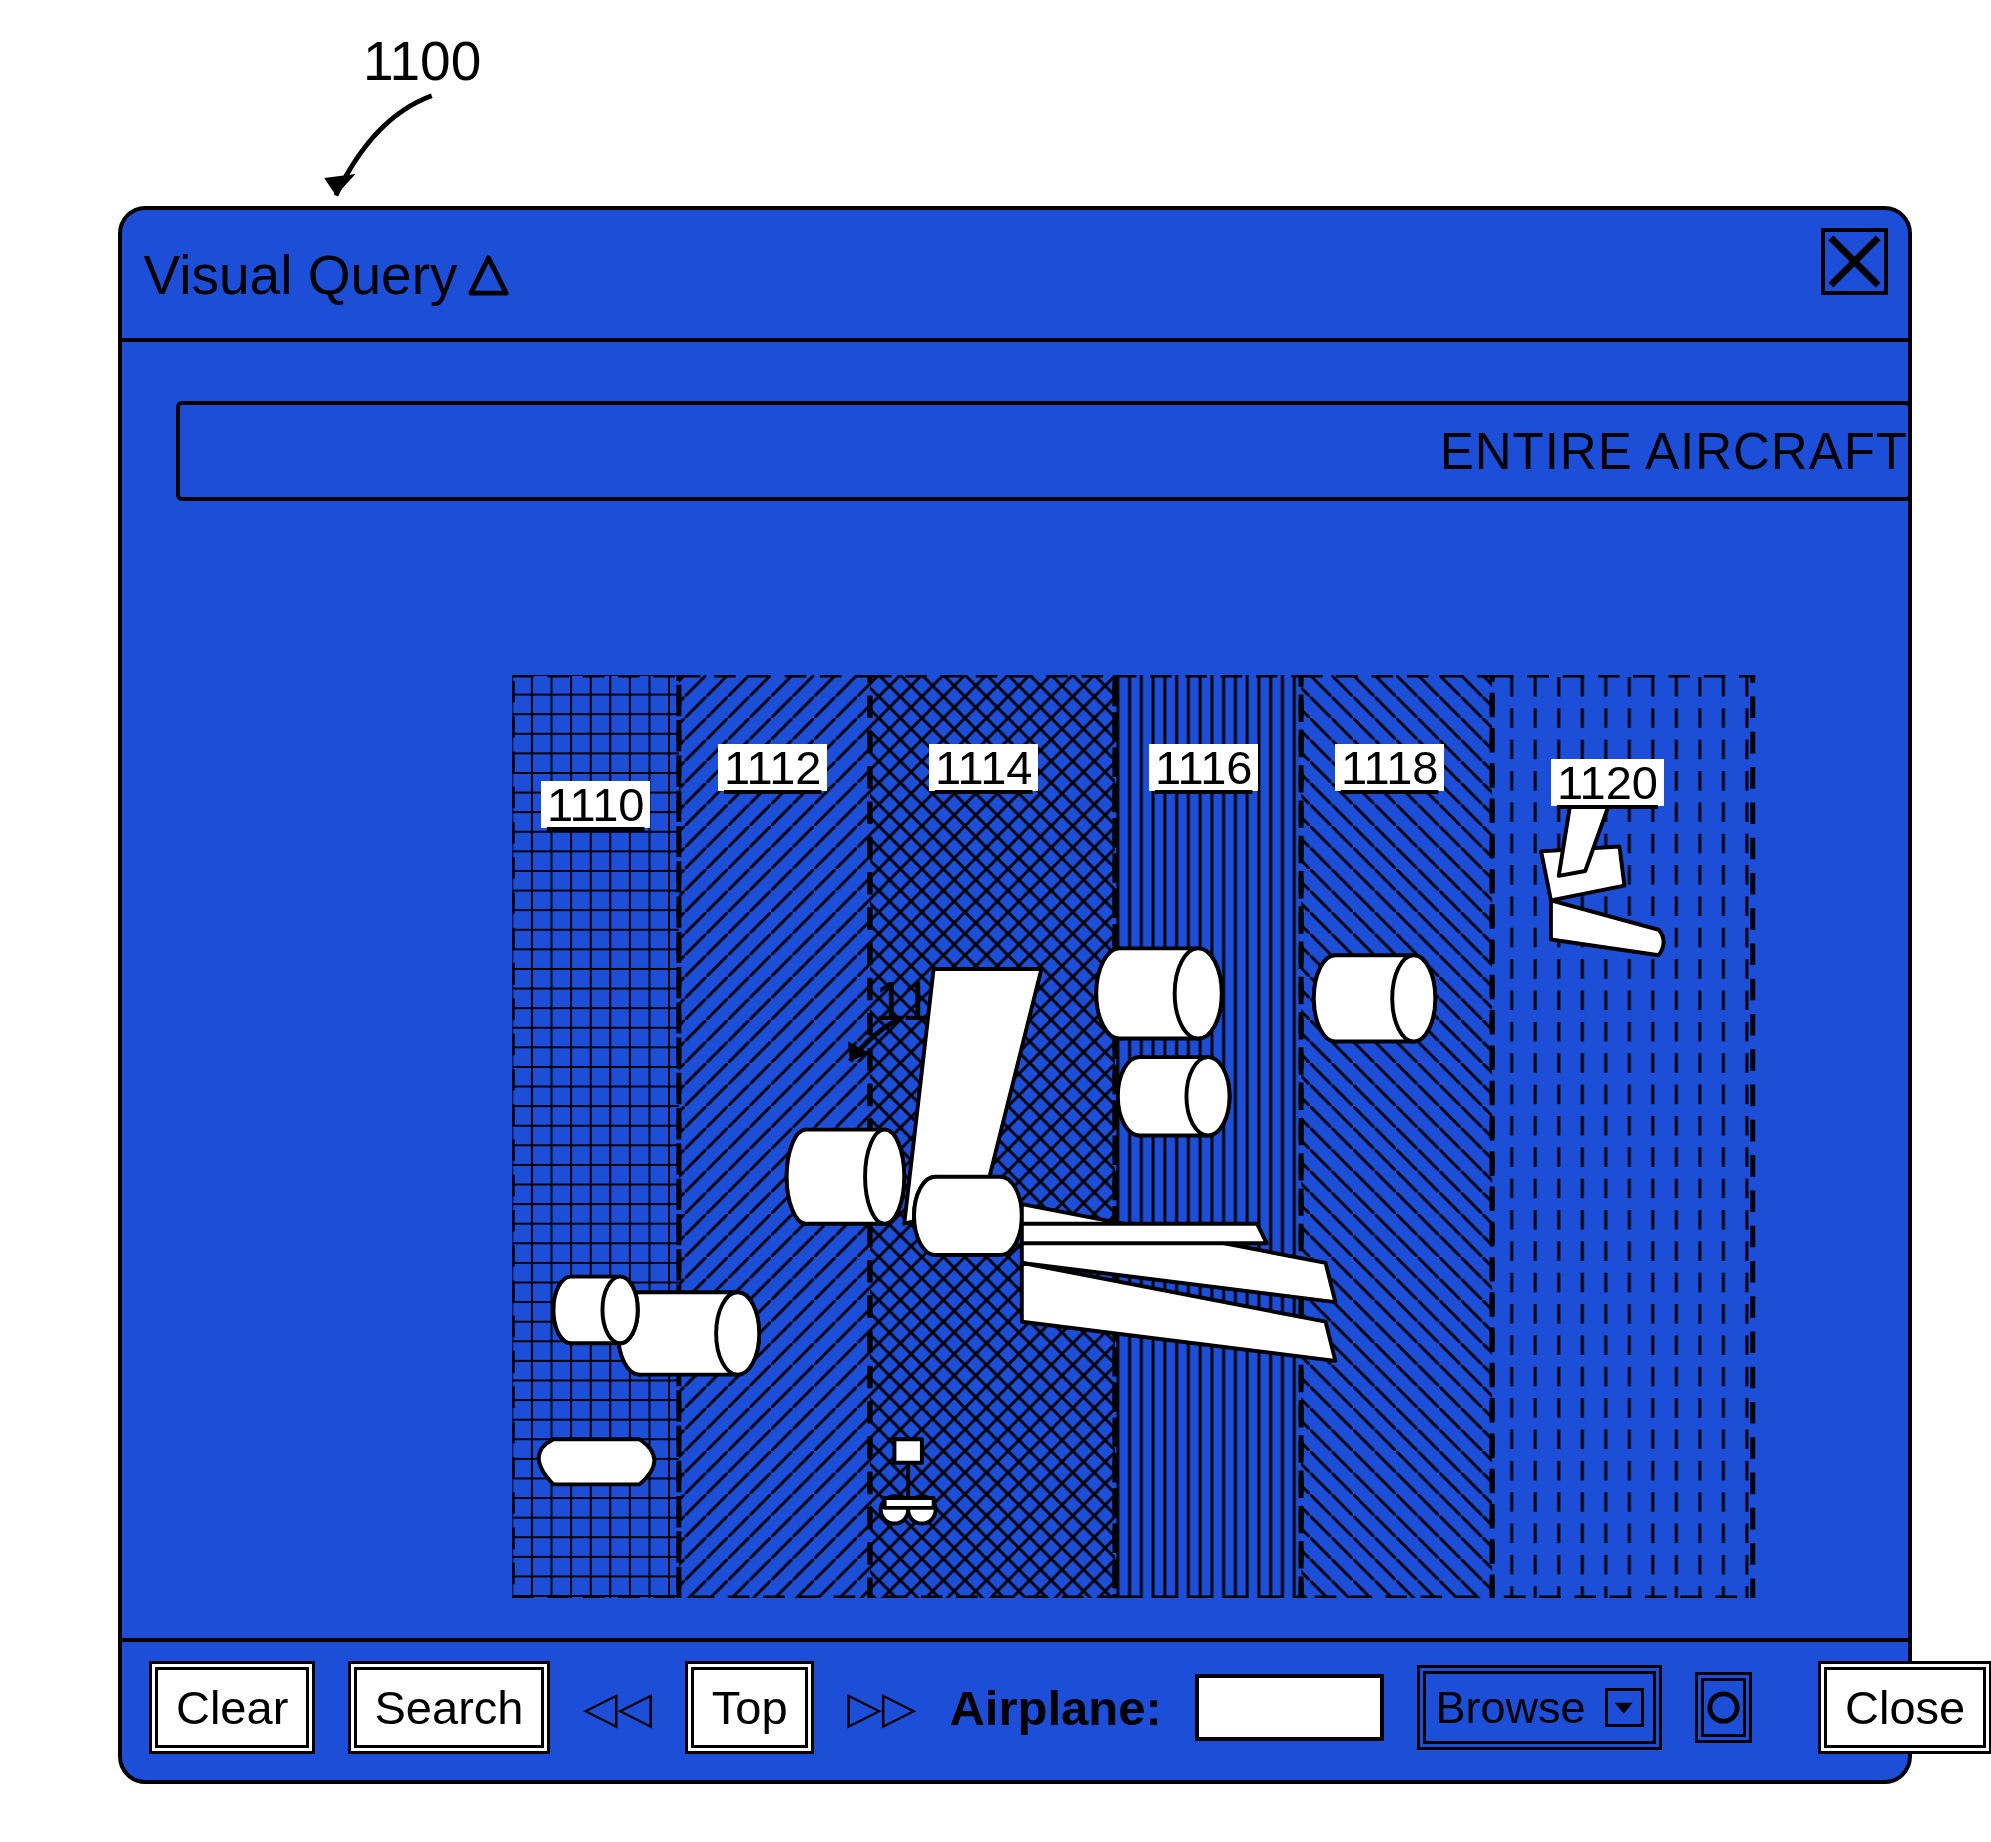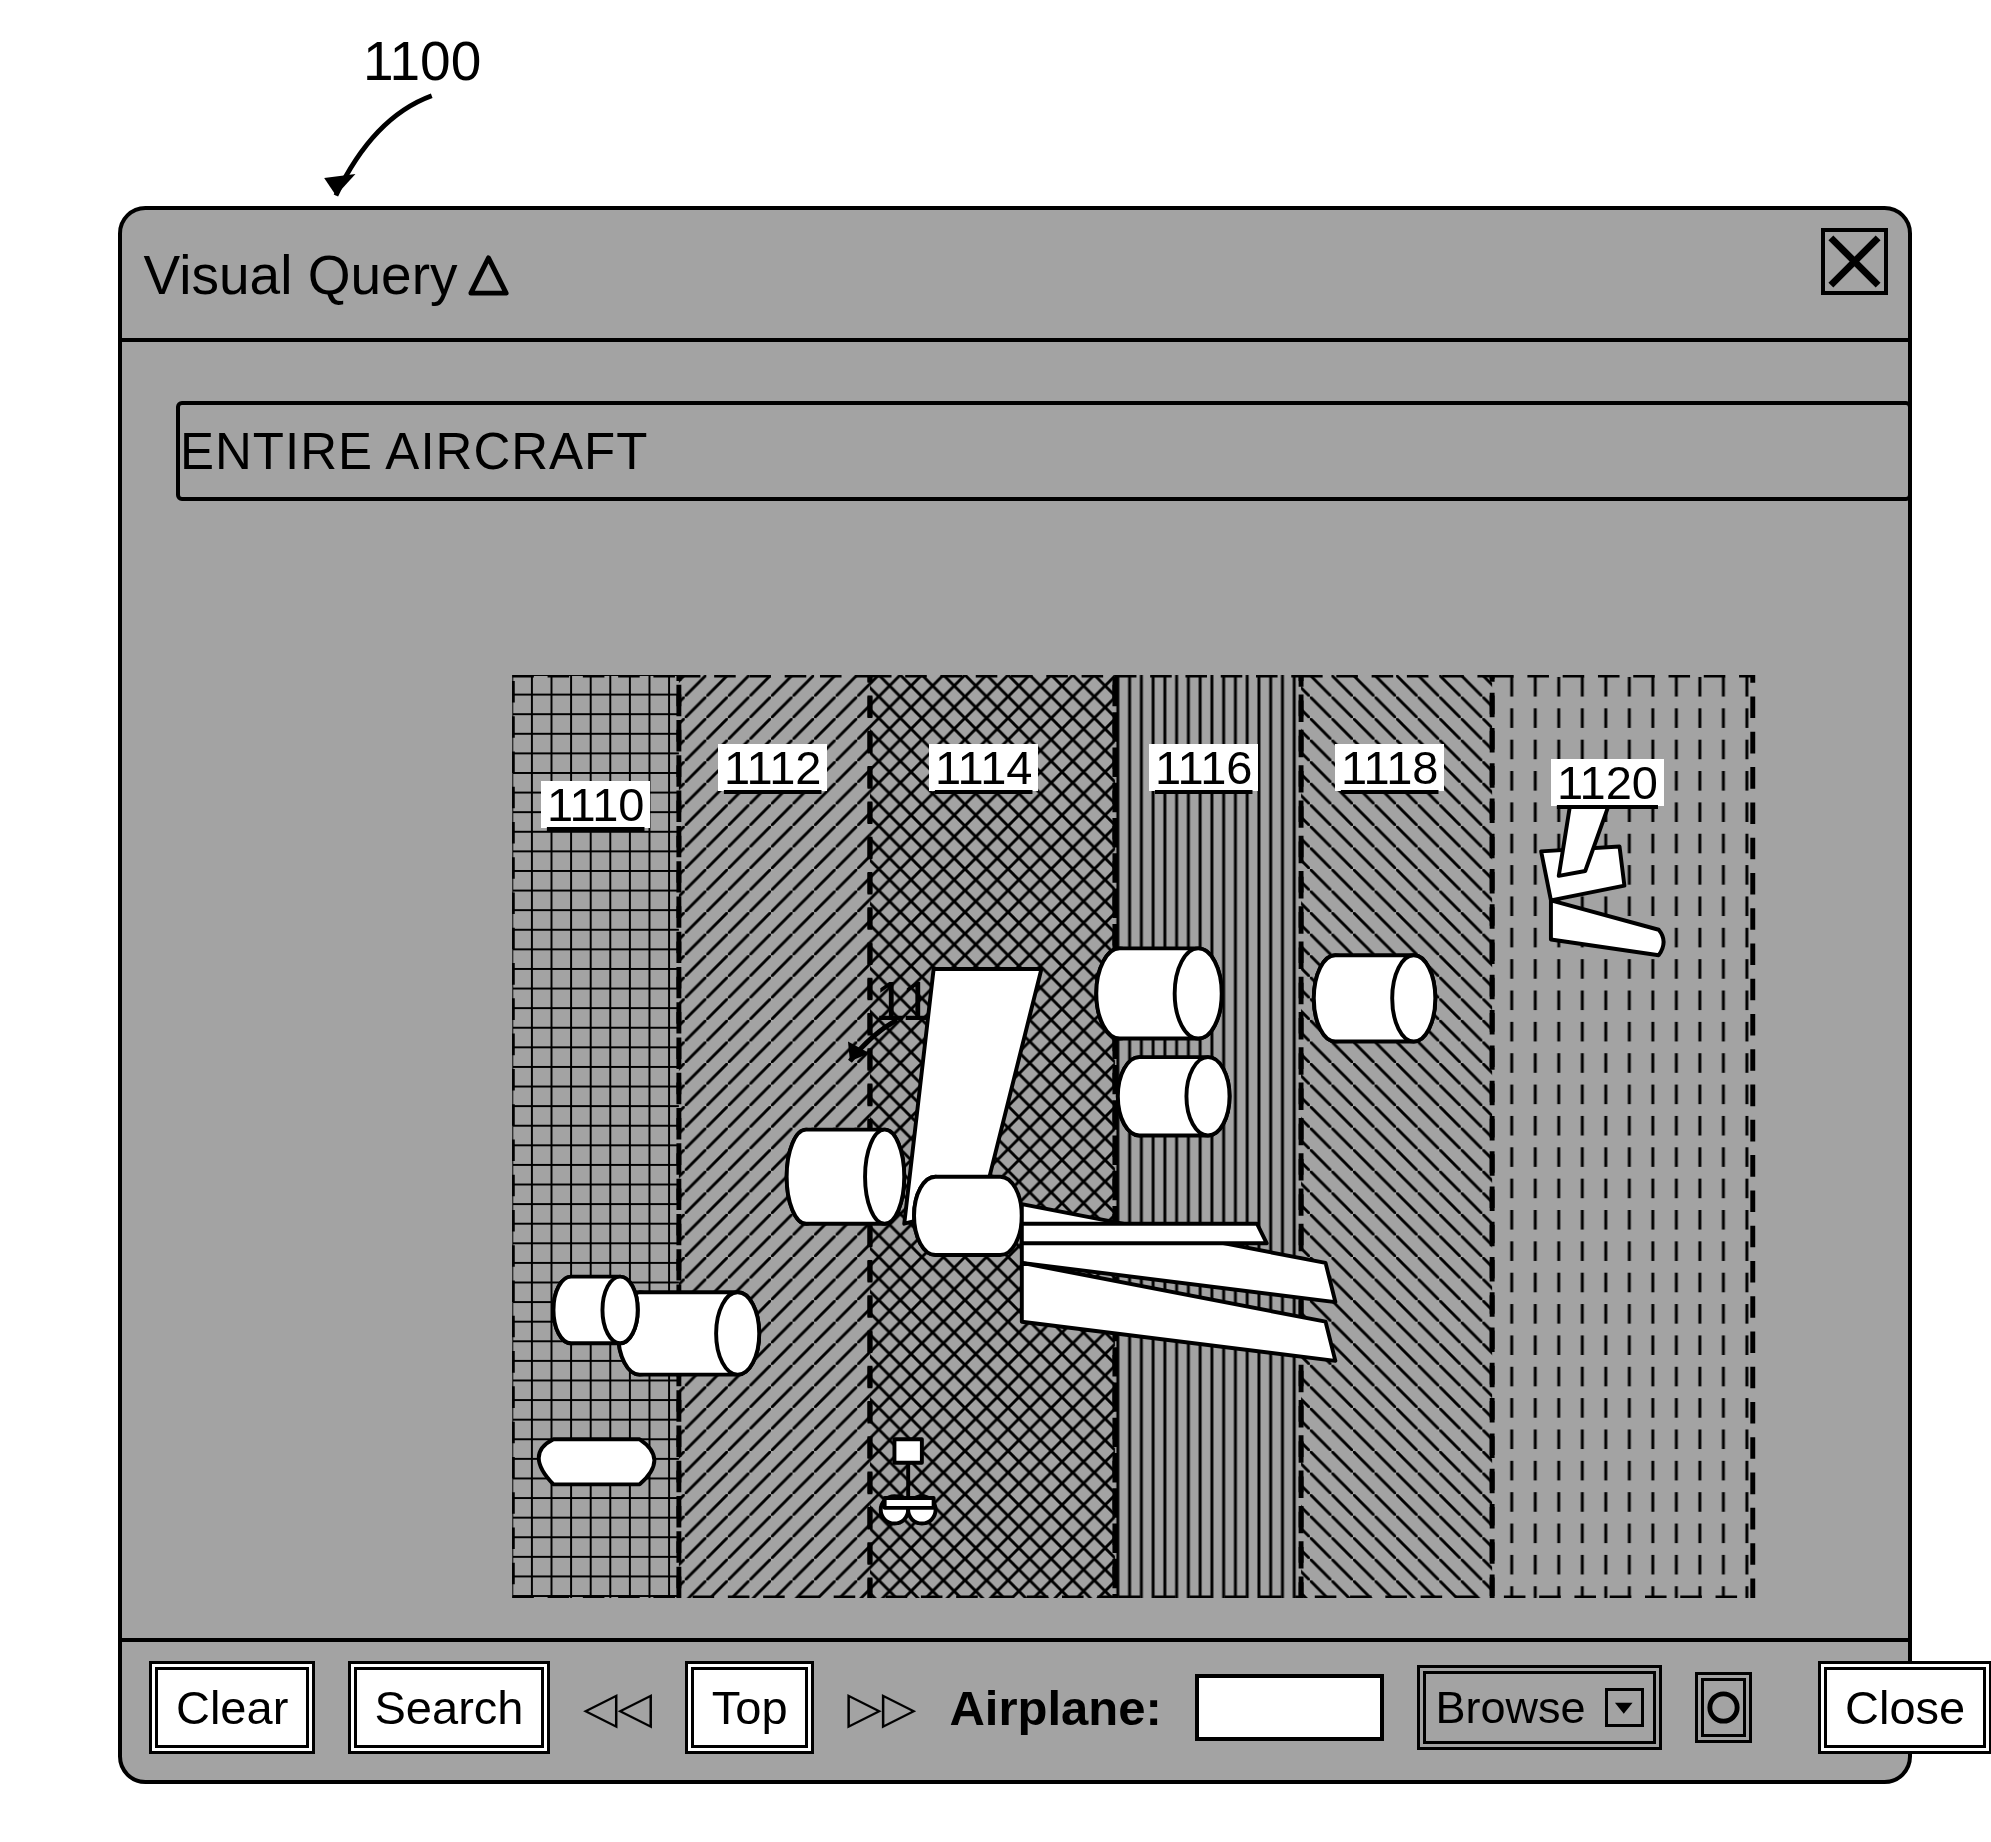--- a/index.html
+++ b/index.html
@@ -11,21 +11,21 @@
 
   .arrow-svg { position: absolute; }
 
   
   .window {
     position: absolute;
     left: 118px; top: 206px;
     width: 1794px; height: 1578px;
     border: 4.9px solid #000;
     border-radius: 27.4px;
-    background: #a3a3a3;
+    background: #1d4ed8;
   }
   .titlebar {
     position: relative;
     height: 132px;
     border-bottom: 4.9px solid #000;
   }
   .window-title {
     position: absolute;
     left: 21.6px; top: 33px;
     font-size: 55px;
@@ -48,21 +48,21 @@
     position: relative;
     height: 1296px;
   }
 
   .banner {
     position: absolute;
     left: 54px; top: 59px;
     width: 1736px; height: 100px;
     border: 4.9px solid #000;
     border-radius: 5.9px;
-    display: flex; align-items: center; justify-content: flex-start;
+    display: flex; align-items: center; justify-content: flex-end;
     font-size: 51px;
     letter-spacing: 1px;
   }
 
   .view-area {
     position: absolute;
     left: 390px; top: 333px;
     width: 1245px; height: 923px;
   }
 

